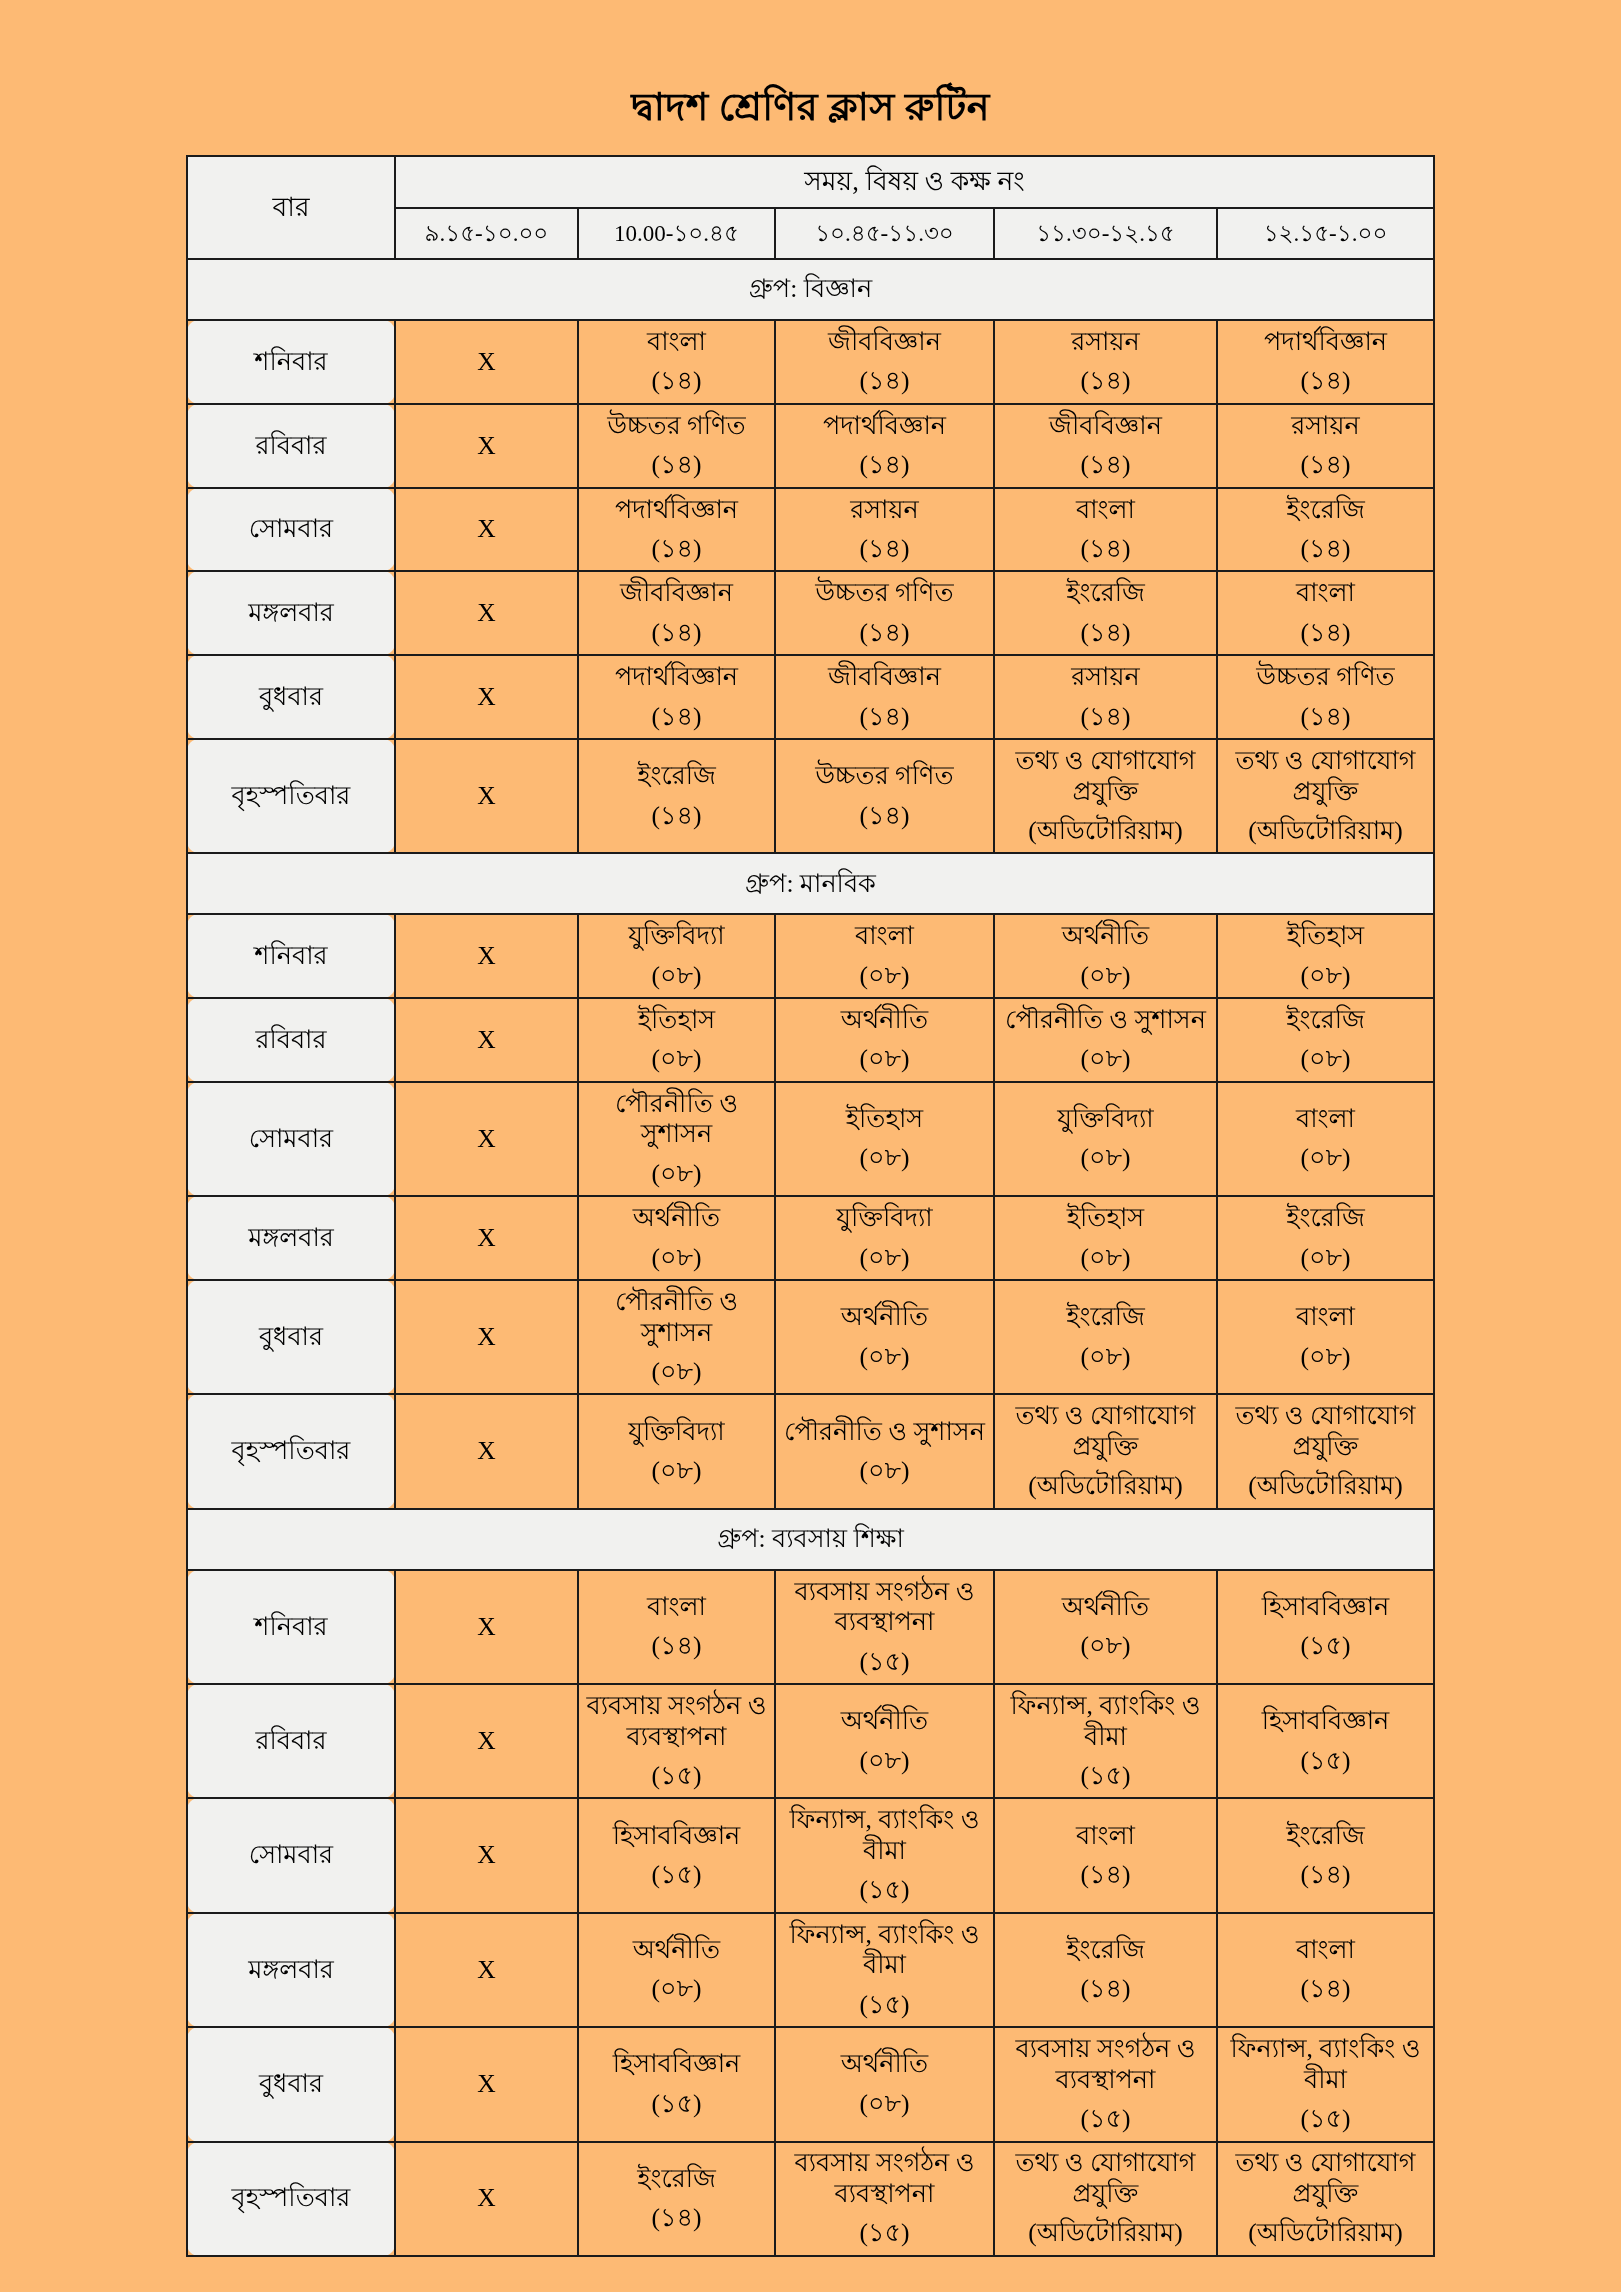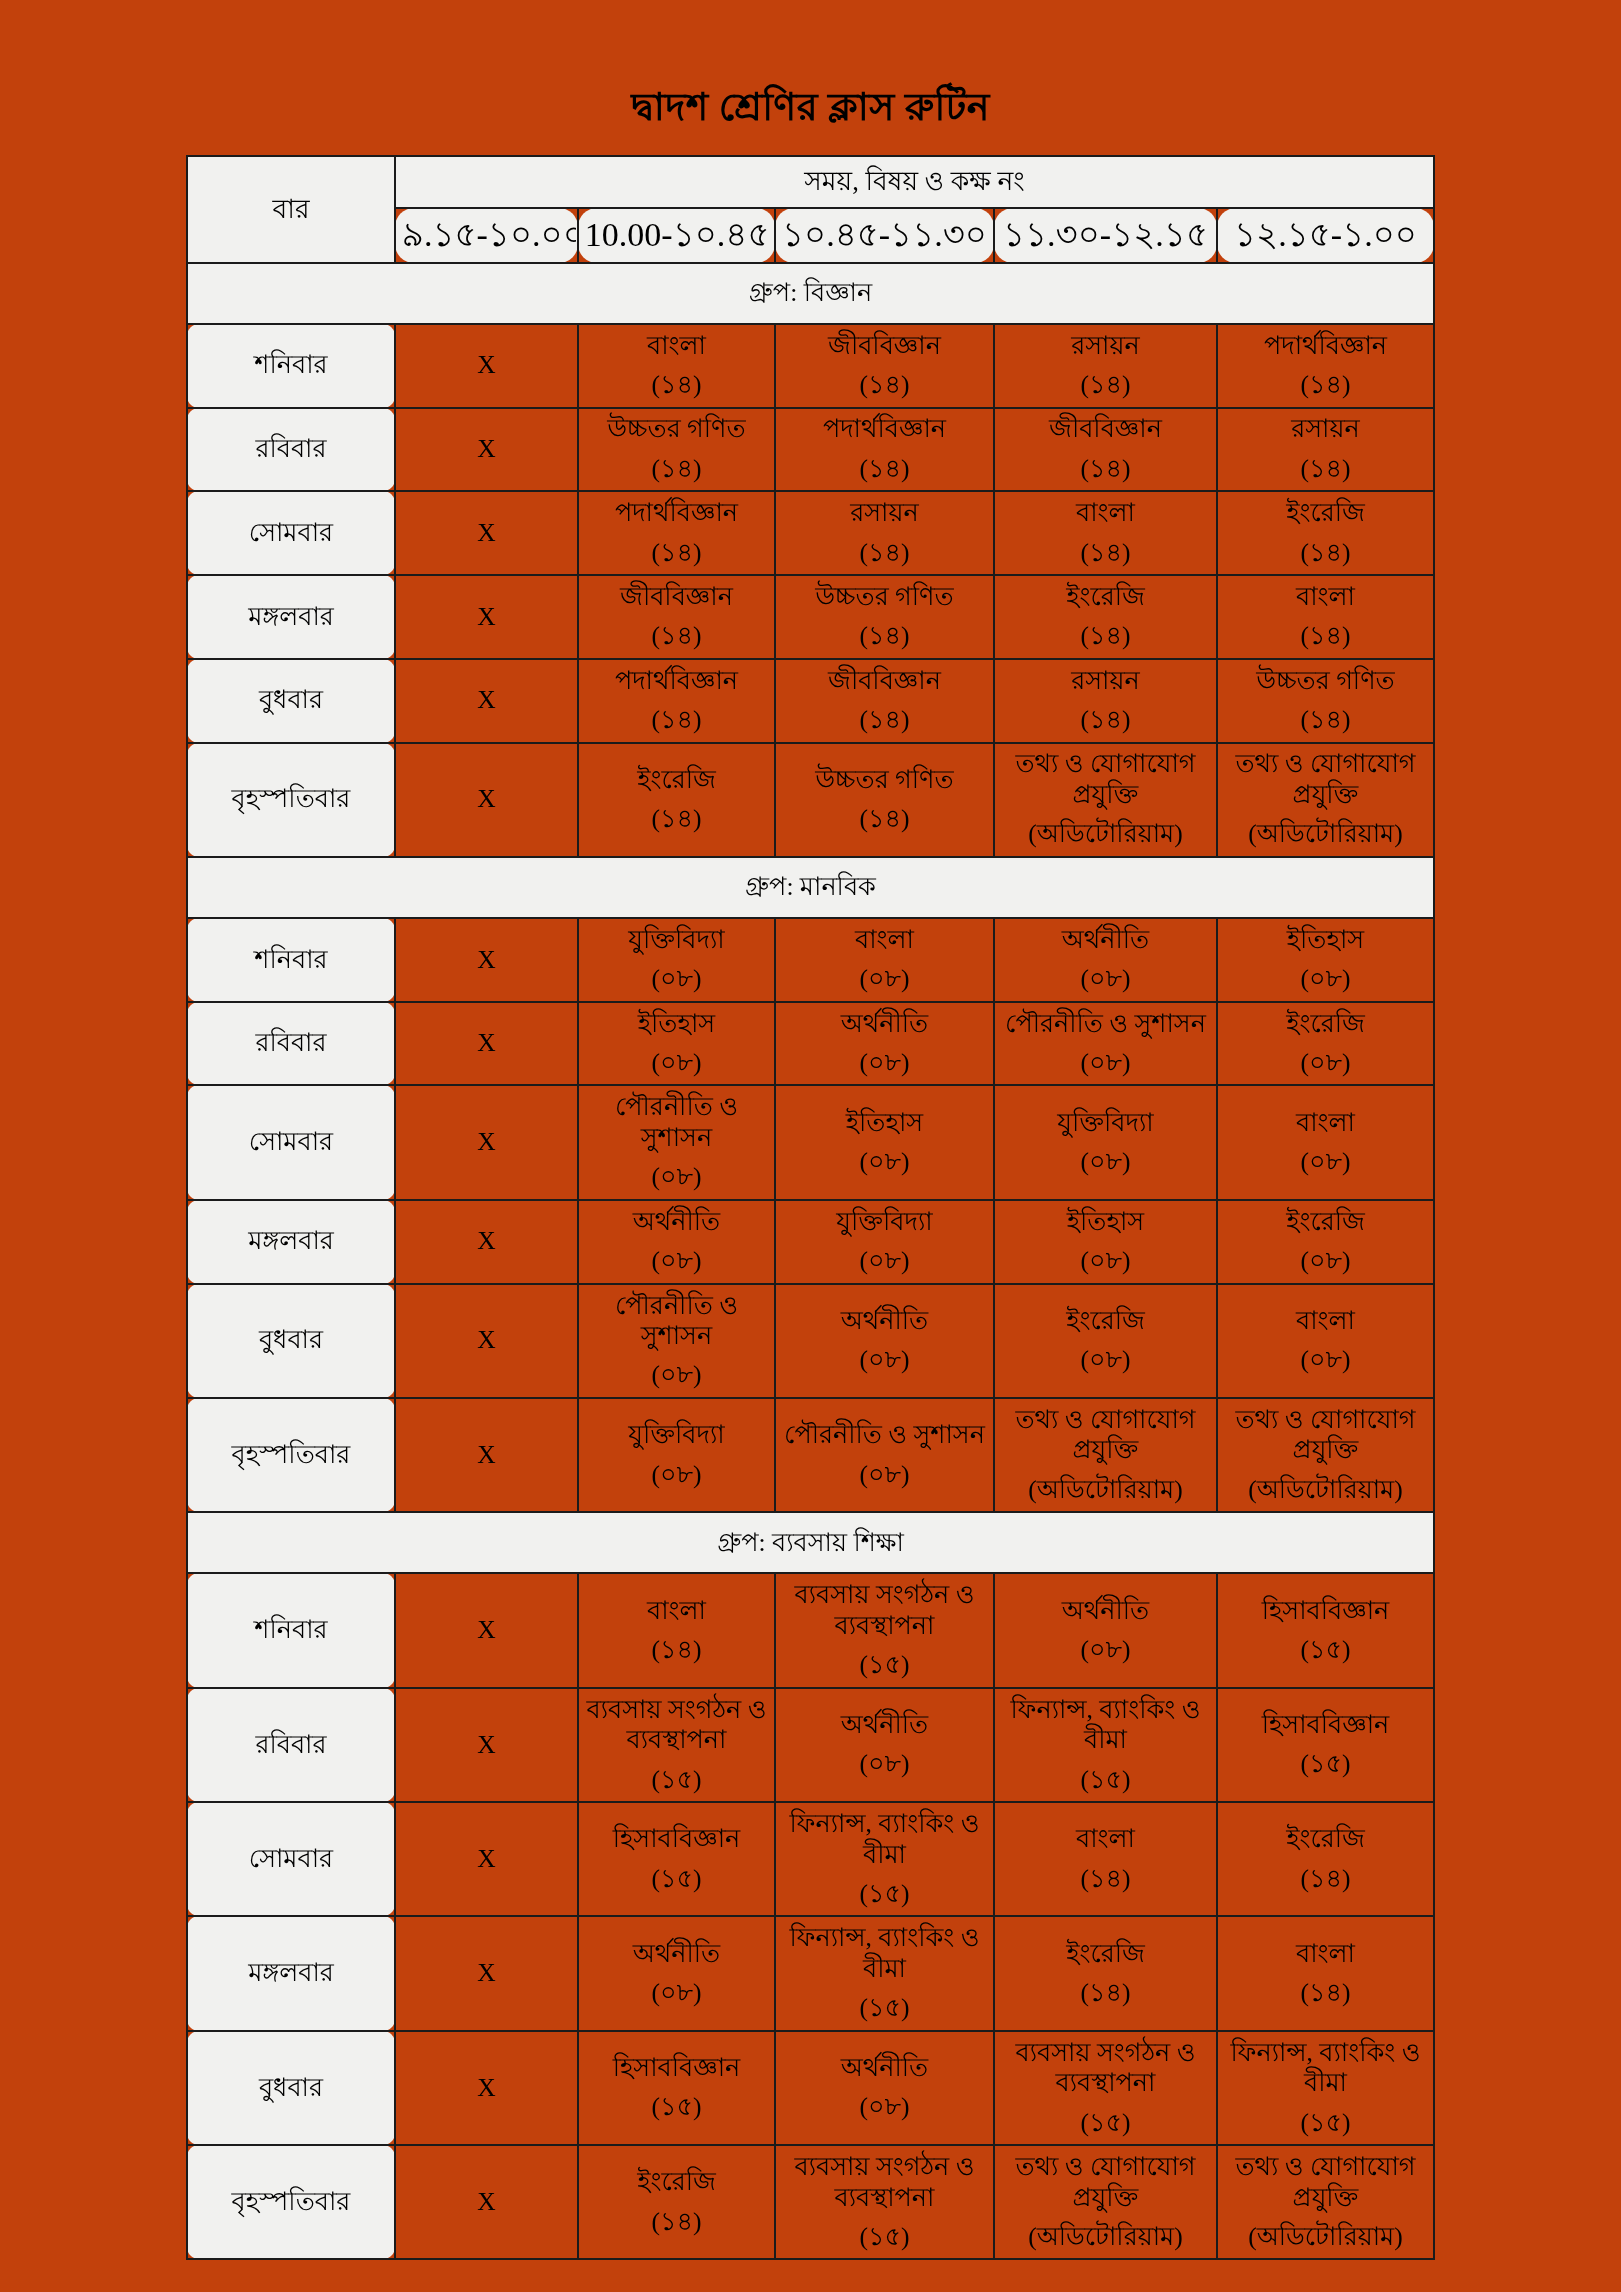--- a/index.html
+++ b/index.html
@@ -6,21 +6,21 @@
   html, body {
     margin: 0;
     padding: 0;
     background: #ffffff;
   }
   .page {
     position: relative;
     width: 1621px;
     height: 2293px;
     margin: 0 auto;
-    background: #c2410c;
+    background: #fdba74;
     overflow: hidden;
     font-family: "Liberation Serif", "DejaVu Serif", serif;
     color: #000000;
   }
   .doc-title {
     margin: 86px 0 0 0;
     text-align: center;
     font-size: 38px;
     line-height: 1.15;
     font-weight: bold;
@@ -43,21 +43,21 @@
     padding: 5.9px 5.9px;
     font-weight: normal;
     font-size: 25.5px;
     line-height: 1.2;
     overflow: hidden;
   }
   .shade { background: #f1f1ef; }
   tr.header-row-1 { height: 52px; margin-top: 20px; }
   tr.header-row-2 { height: 51px; }
   tr.header-row-1 th { font-size: 26.5px; }
-  tr.header-row-2 th { font-size: 34px; border-radius: 19px; }
+  tr.header-row-2 th { font-size: 23px; }
   th.day-header { font-size: 26.5px; }
   tr.group-row { height: 61px; }
   td.group-cell {
     background: #f1f1ef;
     font-size: 28px;
   }
   tr.day-row { height: 82px; }
   td.day-cell {
     background: #f1f1ef;
     text-align: left;

